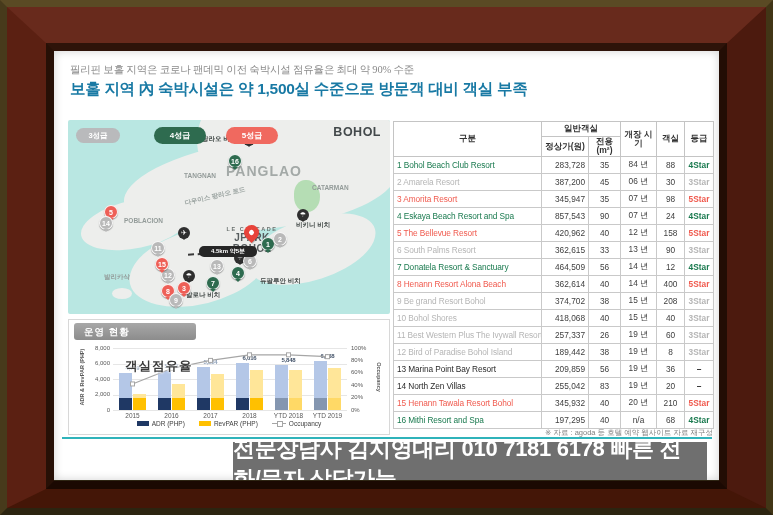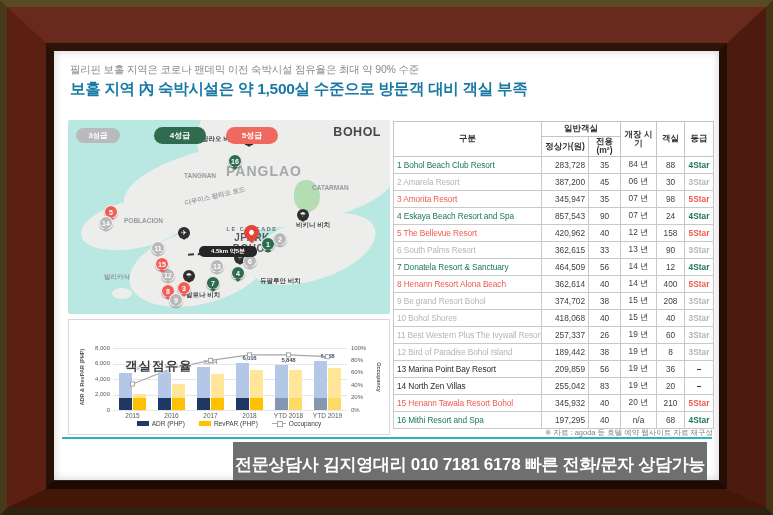--- a/index.html
+++ b/index.html
@@ -7,21 +7,21 @@
   .stage{position:relative;width:773px;height:515px;overflow:hidden;background:#2e2513;}
   
   .frame-outer{position:absolute;inset:0;border:7px solid;border-color:#5a4a24 #413516 #2c2410 #473a1b;}
   .frame-main{position:absolute;inset:7px;border-style:solid;border-width:36px 39px 19px 39px;
     border-color:#682a1c #4c1a0e #441607 #5b2012;box-shadow:inset 0 0 0 1px rgba(0,0,0,.35);}
   .frame-bead{position:absolute;inset:43px 46px 26px 46px;border:8px solid;
     border-color:#2e1309 #230d04 #1b0902 #271006;}
   .slide{position:absolute;left:54px;top:51px;width:665px;height:429px;background:#ffffff;
     box-shadow:inset 0 0 10px rgba(0,0,0,.18);overflow:hidden;}
   
-  .hd-sub{position:absolute;left:16px;top:12px;font-size:10.5px;color:#8a8a8a;letter-spacing:-.2px;}
+  .hd-sub{position:absolute;left:16px;top:12px;font-size:10.5px;color:#8a8a8a;letter-spacing:-.2px;font-family:Liberation Serif, serif;}
   .hd-title{position:absolute;left:16px;top:28px;font-size:15.5px;font-weight:bold;color:#1879a4;letter-spacing:-.3px;}
   
   .map{position:absolute;left:14px;top:69px;width:322px;height:194px;background:#b9e7e2;overflow:hidden;border-radius:2px;}
   .land{position:absolute;background:#edeeec;}
   .land.mainland{right:-55px;top:-78px;width:250px;height:160px;transform:rotate(-20deg);border-radius:45%;}
   .land.panglao{left:55px;top:20px;width:272px;height:90px;transform:rotate(-9deg);border-radius:50% 50% 42% 58%;}
   .land.westarm{left:12px;top:80px;width:112px;height:48px;transform:rotate(-12deg);border-radius:60%;}
   .land.southpen{left:60px;top:110px;width:142px;height:74px;transform:rotate(-14deg);border-radius:55%;}
   .land.setail{left:178px;top:98px;width:132px;height:62px;transform:rotate(-18deg);border-radius:50%;}
   .land.islet{left:44px;top:168px;width:20px;height:11px;border-radius:50%;}
@@ -96,21 +96,21 @@
   td.c-mid{text-align:center;}
   td.c-grade{text-align:center;font-weight:bold;}
   tr.tier-green td.c-name, tr.tier-green td.c-grade{color:#1a7a4f;}
   tr.tier-red td.c-name, tr.tier-red td.c-grade{color:#f05a4e;}
   tr.tier-gray td.c-name, tr.tier-gray td.c-grade{color:#b5b5b5;}
   tr.tier-black td.c-name, tr.tier-black td.c-grade{color:#2b2b2b;margin-left:40px;}
   .footnote{position:absolute;left:339px;top:377px;width:320px;text-align:right;font-size:7.5px;color:#7f7f7f;}
   
   .tealline{position:absolute;left:8px;top:386px;width:650px;height:2px;background:#2fb3ba;}
   .banner{position:absolute;left:179px;top:391px;width:474px;height:44px;background:#6f6f6f;
-    color:#fff;font-size:17px;font-weight:bold;display:flex;align-items:center;justify-content:center;letter-spacing:-.3px;}
+    color:#fff;font-size:22px;font-weight:bold;display:flex;align-items:center;justify-content:center;letter-spacing:-.3px;}
 </style>
 </head>
 <body>
 
 <div class="stage">
   <div class="frame-outer"></div>
   <div class="frame-main"></div>
   <div class="frame-bead"></div>
 
   <div class="slide">
@@ -171,20 +171,21 @@
         <div class="pin green" style="left: 160px; top: 34px;">16</div>
         <div class="poi" style="left: 175px; top: 14px;">☂</div>
         <div class="poi" style="left: 229px; top: 89px;">☂</div>
         <div class="poi" style="left: 115px; top: 150px;">☂</div>
         <div class="poi" style="left: 166px; top: 132px;">☂</div>
         <div class="poi" style="left: 110px; top: 107px;">✈</div>
         <div class="marker" style="left: 176px; top: 105px;"></div>
       </div>
 
     <div class="chart">
+      <div class="ribbon">운영 현황</div>
       <div class="ylabL">ADR &amp; RevPAR (PHP)</div>
       <div class="ylabR">Occupancy</div>
       <div class="plot">
           <div class="grid" style="top: 62px;"></div>
           <div class="grid" style="top: 46.5px;"></div>
           <div class="grid" style="top: 31px;"></div>
           <div class="grid" style="top: 15.5px;"></div>
           <div class="grid" style="top: 0px;"></div>
           <div class="cgroup" style="left: 0px;">
             <div class="bar" style="left: 6px; height: 36.9597px; background: linear-gradient(to top, rgb(31, 56, 100) 0px, rgb(31, 56, 100) 11.625px, rgb(180, 199, 231) 11.625px, rgb(180, 199, 231) 100%);"></div>

